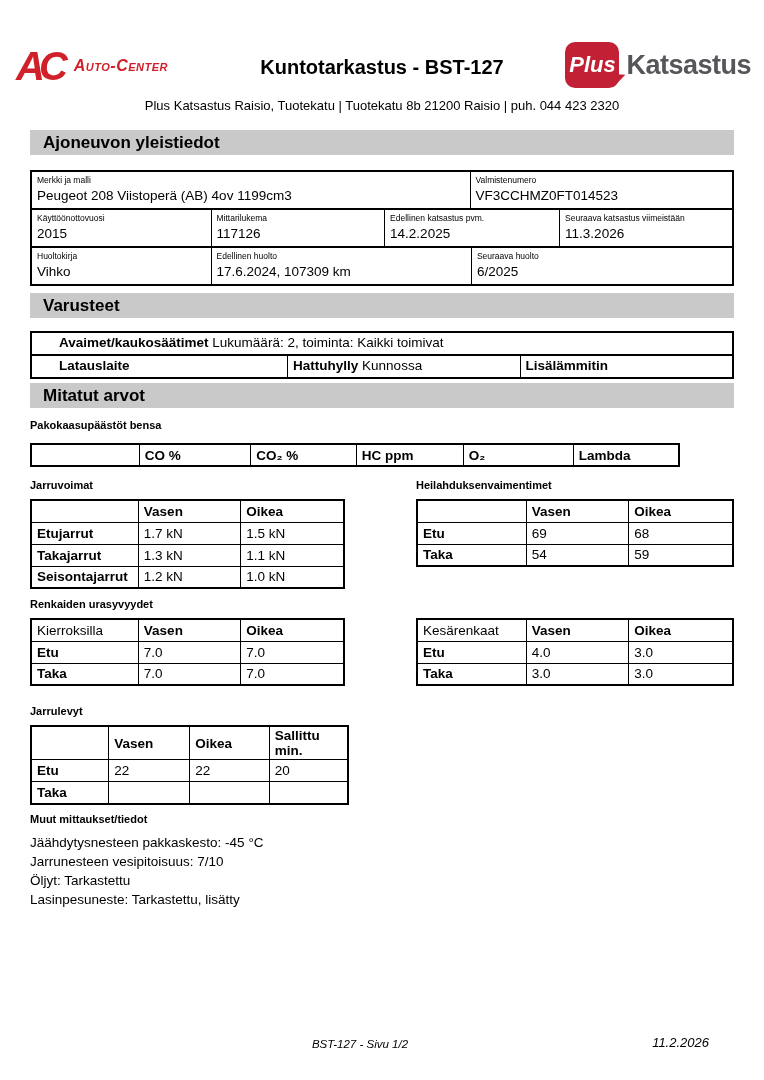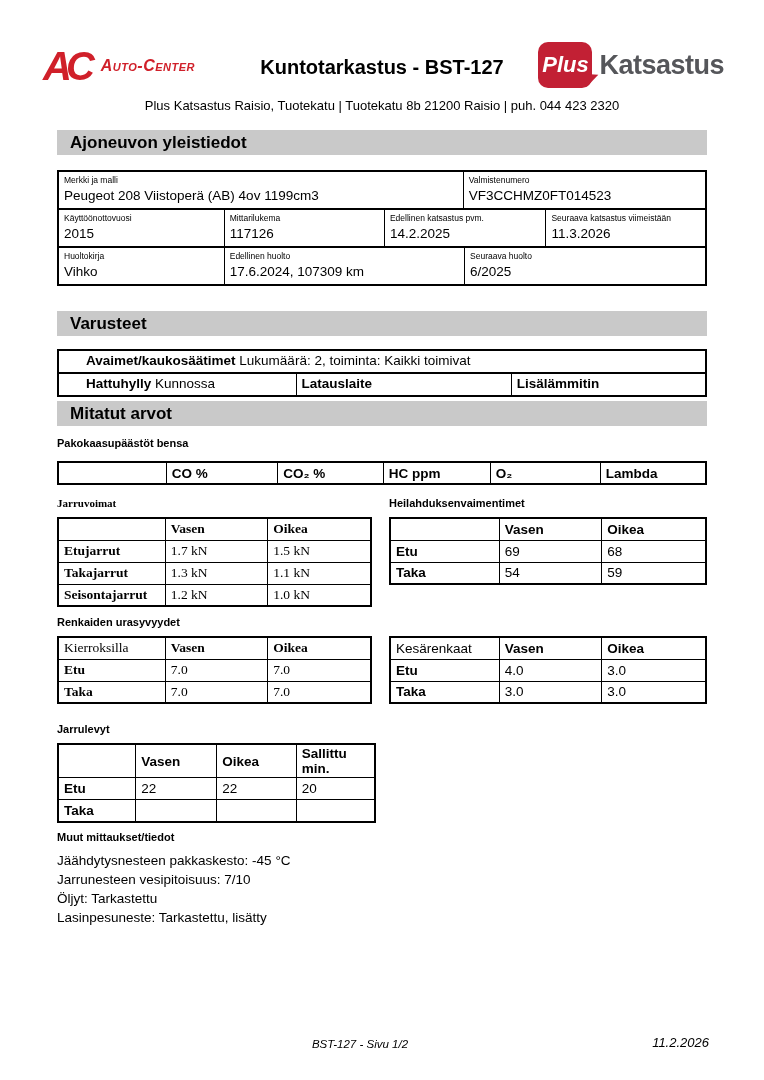--- a/index.html
+++ b/index.html
@@ -1,18 +1,18 @@
 <!DOCTYPE html>
 <html><head>
 <meta charset="utf-8">
 <style>
   * { margin:0; padding:0; box-sizing:border-box; }
   html,body { background:#fff; }
   body { width:764px; height:1080px; font-family:"Liberation Sans", sans-serif; color:#000; }
-  .page { position:relative; width:764px; height:1080px; padding:0 57px; overflow:hidden; background:#fff; }
+  .page { position:relative; width:764px; height:1080px; padding:0 30px; overflow:hidden; background:#fff; }
 
   
   .header { position:relative; margin-top:42px; height:50px; }
   .doc-title { text-align:center; font-size:20px; font-weight:bold; line-height:50px; }
   .ac-logo { position:absolute; left:-14px; top:3px; display:flex; align-items:center; }
   .ac-mark { font-size:40px; font-weight:900; font-style:italic; letter-spacing:-6px; color:#d0202a; padding-right:12px; line-height:42px; }
   .ac-text { font-size:16px; font-weight:800; font-style:italic; font-variant:small-caps; color:#d0202a; letter-spacing:0.5px; }
   .plus-logo { position:absolute; right:-17px; top:0; display:flex; align-items:center; }
   .plus-box { position:relative; width:54px; height:46px; background:#c22034; border-radius:10px; color:#fff; font-style:italic; font-weight:bold; font-size:22px; display:flex; align-items:center; justify-content:center; }
   .plus-tail { position:absolute; right:-7px; bottom:3px; width:0; height:0; border-left:15px solid #c22034; border-top:6px solid transparent; border-bottom:8px solid transparent; transform:rotate(-18deg); }
@@ -36,36 +36,36 @@
 
   
   table { border-collapse:collapse; table-layout:fixed; border:2px solid #000; }
   th, td { border:1px solid #000; font-size:13.5px; text-align:left; padding:1px 5px; height:22px; vertical-align:middle; }
   th { font-weight:bold; }
   td.rowlabel { font-weight:bold; }
   th.plain { font-weight:normal; }
 
   .subtitle { font-size:11px; font-weight:bold; line-height:13px; }
   .cols { display:flex; }
-  .col-left { width:374px;font-family:Liberation Serif, serif; }
+  .col-left { width:374px; }
   .col-right { width:318px; margin-left:15px; }
   .w650 { width:650px; }
   .w315 { width:315px; }
   .w318 { width:318px; }
   .w319 { width:319px; }
 
   .other-lines { font-size:13.5px; line-height:19px; }
 
   .footer-center { position:absolute; left:0; right:44px; bottom:30px; text-align:center; font-style:italic; font-size:11.5px; }
   .footer-right { position:absolute; right:55px; bottom:30px; font-style:italic; font-size:13px; }
 
   
   .mt-bar1 { margin-top:16px; }
   .mt-vtable { margin-top:15px; }
-  .mt-bar2 { margin-top:25px; }
+  .mt-bar2 { margin-top:7px; }
   .mt-etable { margin-top:13px; }
   .mt-bar3 { margin-top:4px; }
   .mt-emis-label { margin-top:11px; }
   .mt-emis-table { margin-top:11px; }
   .mt-brakes { margin-top:12px; }
   .sub-gap { margin-bottom:7px; }
   .mt-tires-label { margin-top:9px; }
   .mt-tires { margin-top:7px; }
   .mt-discs-label { margin-top:19px; }
   .mt-discs { margin-top:7px; }
@@ -143,27 +143,27 @@
   <div class="bar mt-bar2">Varusteet</div>
 
   <div class="vtable mt-etable">
     <div class="vrow">
       <div class="ecell" style="width:100%">
         <b>Avaimet/kaukosäätimet</b>
         <span>Lukumäärä: 2, toiminta: Kaikki toimivat</span>
       </div>
     </div>
     <div class="vrow">
+      <div class="ecell" style="width:33.3%">
+        <b>Latauslaite</b>
+        <span></span>
+      </div>
       <div class="ecell" style="width:33.2%">
         <b>Hattuhylly</b>
         <span>Kunnossa</span>
-      </div>
-      <div class="ecell" style="width:33.3%">
-        <b>Latauslaite</b>
-        <span></span>
       </div>
       <div class="ecell" style="width:33.5%">
         <b>Lisälämmitin</b>
         <span></span>
       </div>
     </div>
   </div>
 
   <div class="bar mt-bar3">Mitatut arvot</div>
 

